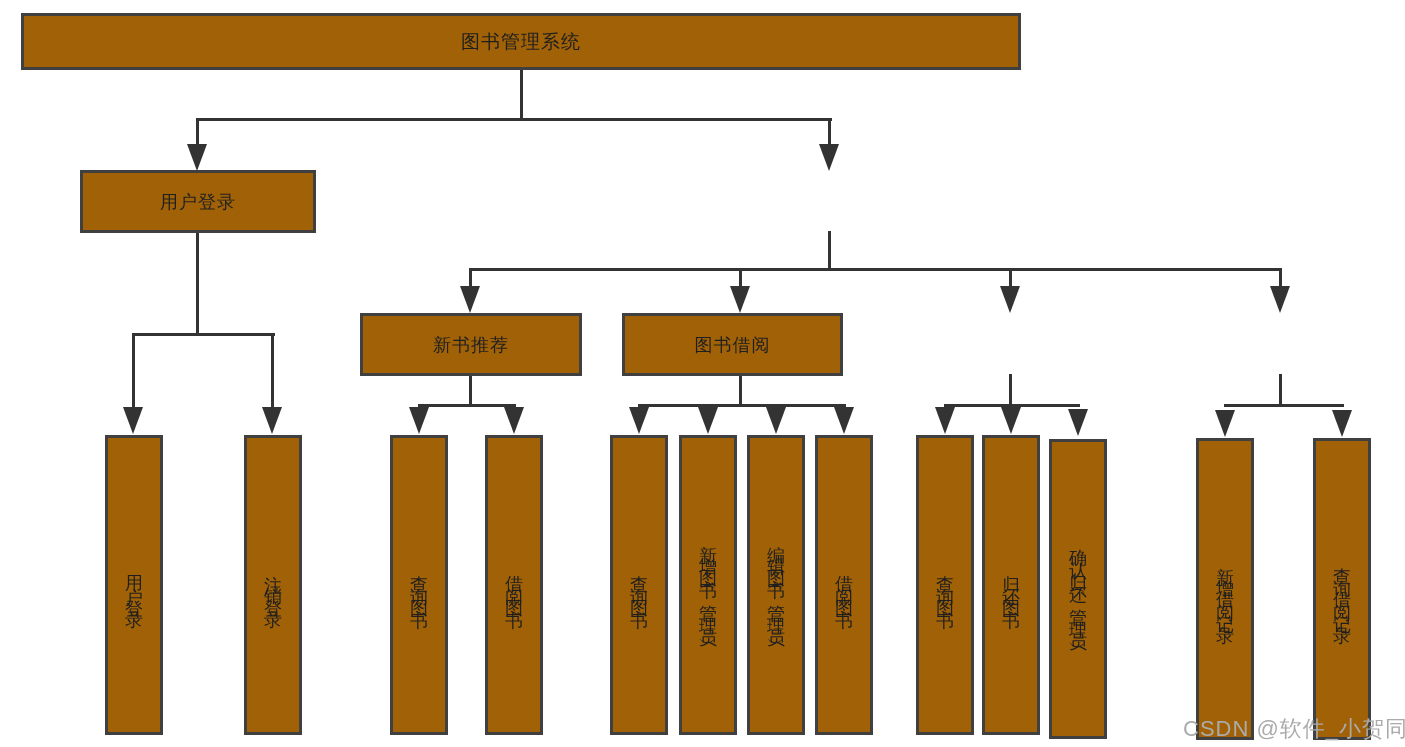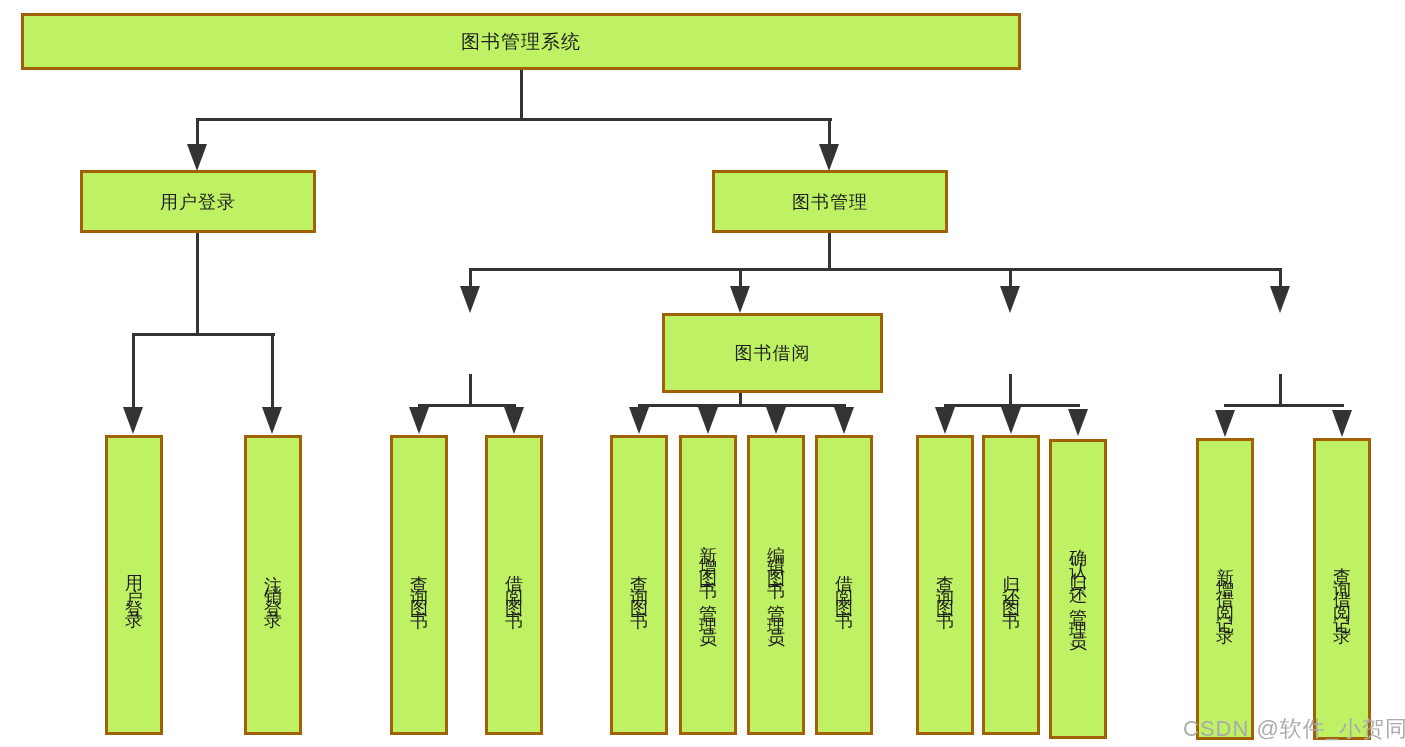--- a/index.html
+++ b/index.html
@@ -1,21 +1,21 @@
 <!DOCTYPE html>
 <html><head>
 <meta charset="utf-8">
 <style>
   html,body{margin:0;padding:0;background:#ffffff;}
   body{font-family:"Liberation Sans","DejaVu Sans",sans-serif;color:#1f1f1f;}
   .canvas{position:relative;width:1405px;height:747px;background:#ffffff;overflow:hidden;}
   .node{
     position:absolute;
-    background:#bef264;
-    border:3px solid #a16207;
+    background:#a16207;
+    border:3px solid #404040;
     box-sizing:border-box;
     display:flex;align-items:center;justify-content:center;
     color:#1f1f1f;
   }
   .box-h{font-size:18px;letter-spacing:1px;white-space:nowrap;}
   .root-box{font-size:19px;}
   .leaf{width:58px;height:300px;top:435px;}
   .vtext{
     writing-mode:vertical-lr;
     text-orientation:mixed;
@@ -90,23 +90,23 @@
   <div class="arr" style="left:1068px;top:409px;"></div>
 
   <div class="vl" style="left:1279px;top:374px;height:33px;"></div>
   <div class="hl" style="left:1224px;top:404px;width:120px;"></div>
   <div class="arr" style="left:1215px;top:410px;"></div>
   <div class="arr" style="left:1332px;top:410px;"></div>
 
   <div class="node box-h root-box" style="left:21px;top:13px;width:1000px;height:57px;">图书管理系统</div>
 
   <div class="node box-h" style="left:80px;top:170px;width:236px;height:63px;">用户登录</div>
-  <div class="node box-h" style="left:712px;top:170px;width:236px;height:63px;">图书管理</div>
 
-  <div class="node box-h" style="left:662px;top:313px;width:221px;height:80px;">图书借阅</div>
+  <div class="node box-h" style="left:360px;top:313px;width:222px;height:63px;">新书推荐</div>
+  <div class="node box-h" style="left:622px;top:313px;width:221px;height:63px;">图书借阅</div>
 
   <div class="node leaf" style="left:105px;">
     <span class="vtext">用户登录</span>
   </div>
   <div class="node leaf" style="left:244px;">
     <span class="vtext">注销登录</span>
   </div>
 
   <div class="node leaf" style="left:390px;">
     <span class="vtext">查询图书</span>

